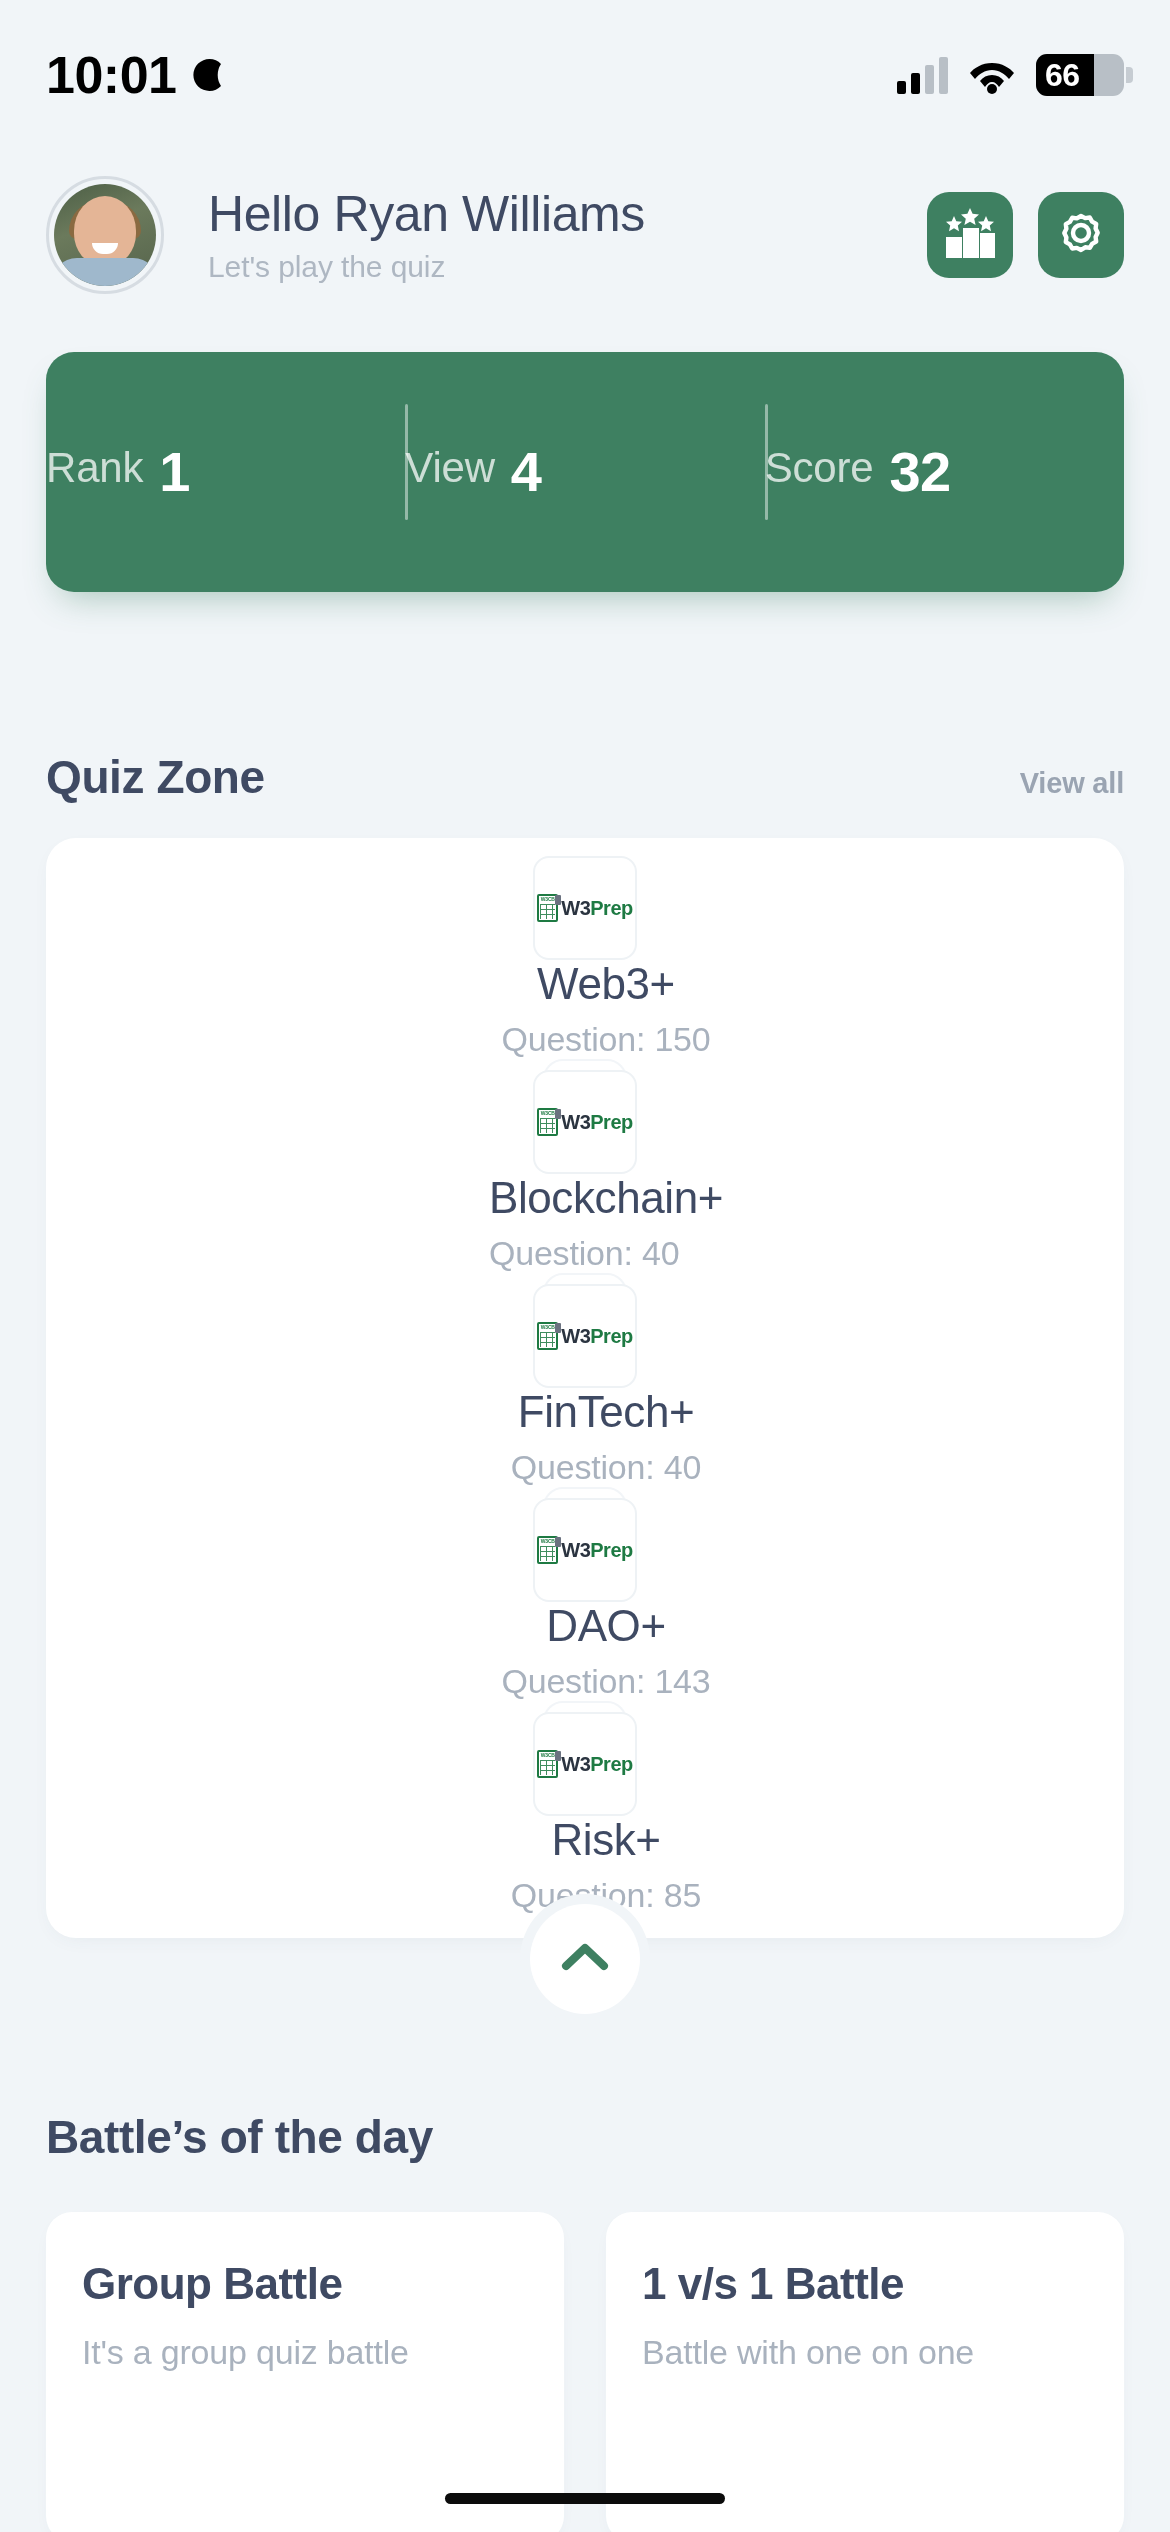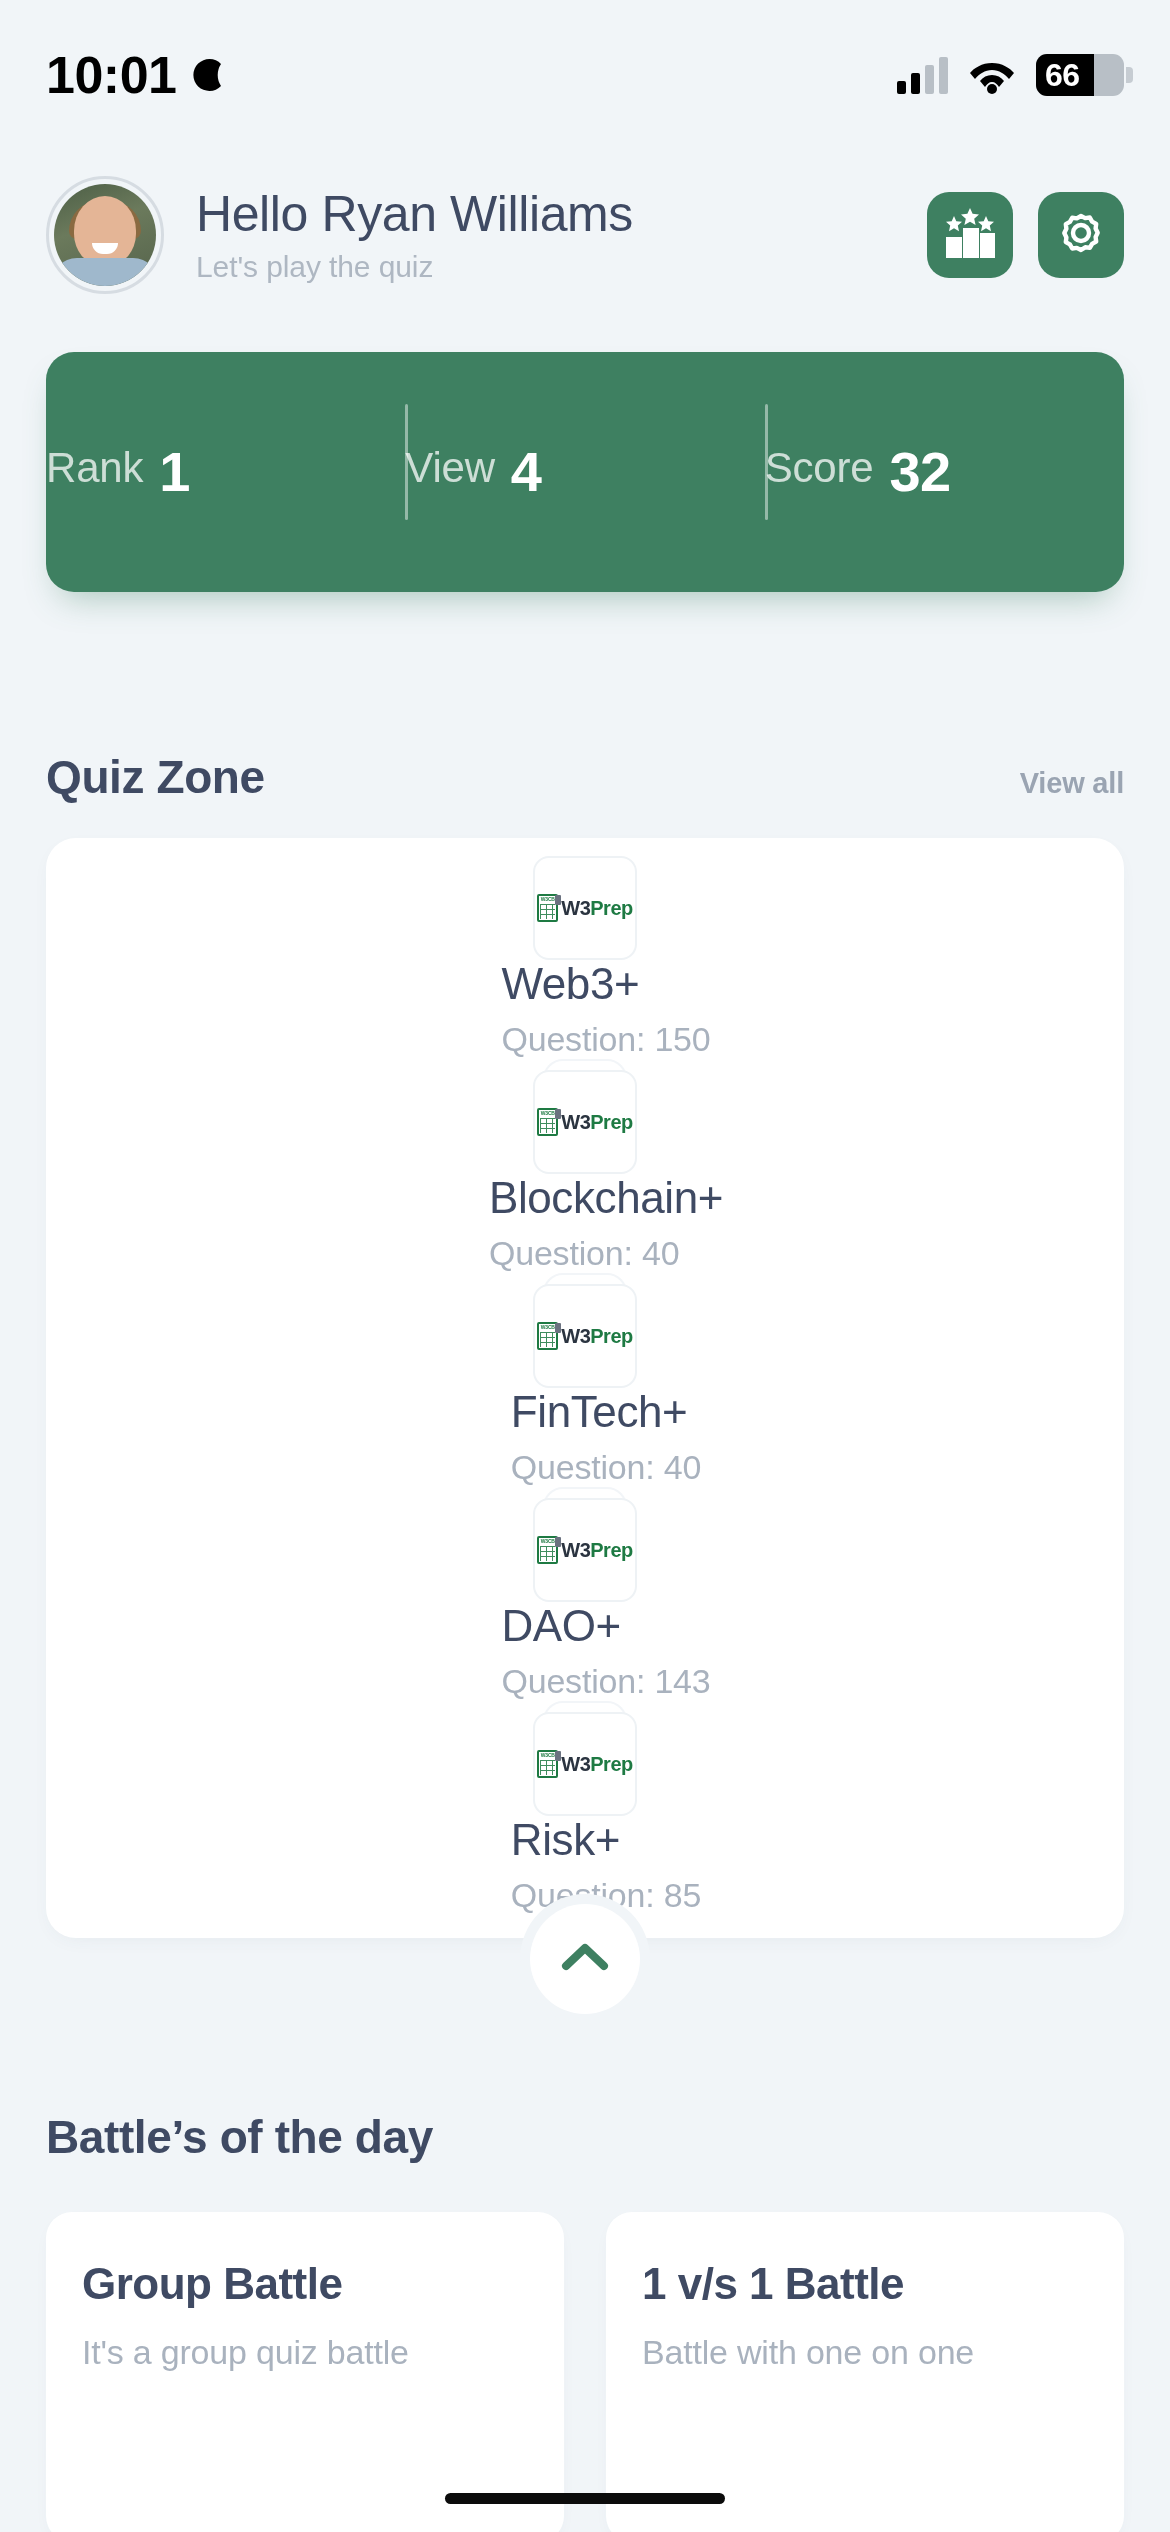--- a/index.html
+++ b/index.html
@@ -96,21 +96,21 @@
     transform:translateX(-50%);
     width:108px; height:36px; border-radius:26px 26px 0 0;
     background:#9FB8CC;
   }
   .avatar-img .smile {
     position:absolute; left:50%; top:58%;
     transform:translateX(-50%);
     width:26px; height:11px;
     border-radius:0 0 16px 16px; background:#fff;
   }
-  .greet { margin-left:32px; flex:1 1 auto; }
+  .greet { margin-left:44px; flex:1 1 auto; }
   .greet-title {
     font-size:50px; font-weight:400; color:#3F4A63;
     line-height:1.12; letter-spacing:-0.4px;
     white-space:nowrap;
   }
   .greet-sub {
     font-size:30px; font-weight:400; color:#AEB7C2;
     margin-top:8px; letter-spacing:-0.1px;
   }
   .hdr-actions { display:flex; gap:25px; flex:0 0 auto; }
@@ -204,21 +204,21 @@
     width:6px; height:10px; background:#6b7280; border-radius:1px;
   }
   .w3-text {
     font-size:20px; font-weight:700; color:#1E7A43;
     letter-spacing:-0.5px; line-height:1;
   }
   .w3-text .dark { color:#2b3440; }
   .quiz-info { flex:1 1 auto; margin-left:42px; }
   .quiz-name {
     font-size:44px; font-weight:400; color:#3F4A63;
-    letter-spacing:-0.4px; line-height:1.1;
+    letter-spacing:-0.4px; line-height:1.1;text-align:center;
   }
   .quiz-q {
     font-size:34px; font-weight:400; color:#A9B2BE;
     margin-top:12px; letter-spacing:-0.2px;
   }
   .quiz-go {
     width:84px; height:84px; flex:0 0 auto;
     border-radius:20px; background:#fff;
     border:2px solid #F2F5F8;
     display:flex; align-items:center; justify-content:center;

